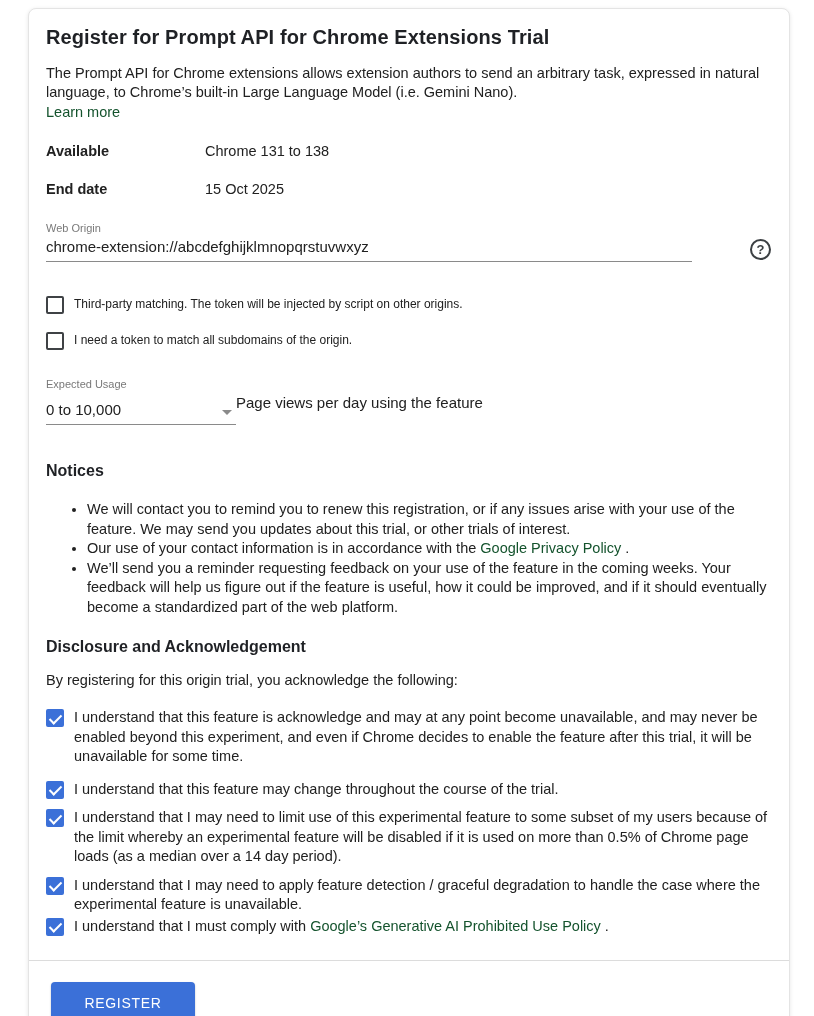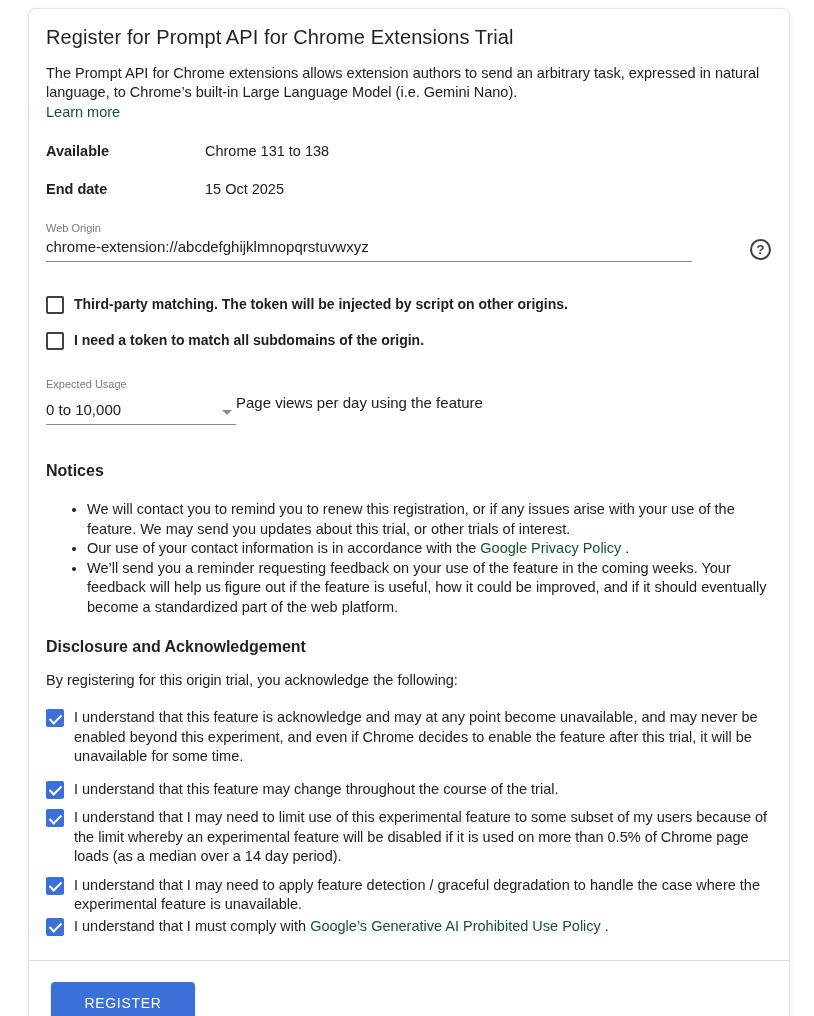--- a/index.html
+++ b/index.html
@@ -15,21 +15,21 @@
     left: 28px; top: 8px;
     width: 762px;
     background: #fff;
     border: 1px solid #e4e4e4;
     border-radius: 8px;
     box-shadow: 0 1px 4px rgba(0,0,0,0.10);
     overflow: hidden;
   }
   .card-main { padding: 17px 18px 24px 17px; }
   h1.title {
-    font-size: 20px; font-weight: 400; color: #1f2125;
+    font-size: 20px; font-weight: 700; color: #1f2125;
     margin-bottom: 15px; letter-spacing: 0.1px;
   }
   .desc { font-size: 14.5px; line-height: 19px; }
   a.link { color: #14532d; text-decoration: none; cursor: pointer; }
   .learn-more { display: inline-block; font-size: 14.5px; margin-top: 2px; }
 
   .detail-row { display: flex; margin-top: 22px; font-size: 14.5px; }
   .detail-label { width: 159px; font-weight: 700; }
 
   .field-label { font-size: 11px; color: #797979; margin-top: 25px; }
@@ -45,21 +45,21 @@
   .help-icon {
     flex: none;
     width: 21px; height: 21px;
     border: 2px solid #3c4043; border-radius: 50%;
     font-size: 13px; font-weight: 700; color: #3c4043;
     display: flex; align-items: center; justify-content: center;
     margin-left: 14px; margin-bottom: 2px;
     cursor: pointer;
   }
 
-  .opt-row { display: flex; align-items: center; font-size: 14px; line-height: 19px; font-weight: bold; }
+  .opt-row { display: flex; align-items: center; font-size: 12px; line-height: 19px; }
   .opt-row.first { margin-top: 33px; }
   .opt-row + .opt-row { margin-top: 17px; }
   .cb { flex: none; position: relative; margin-right: 10px; cursor: pointer; }
   .cb.unchecked {
     width: 18px; height: 18px;
     border: 2px solid #3f4245; border-radius: 2px; background: #fff;
     margin-top: 0px;
   }
   .cb.checked {
     width: 18px; height: 18px;

